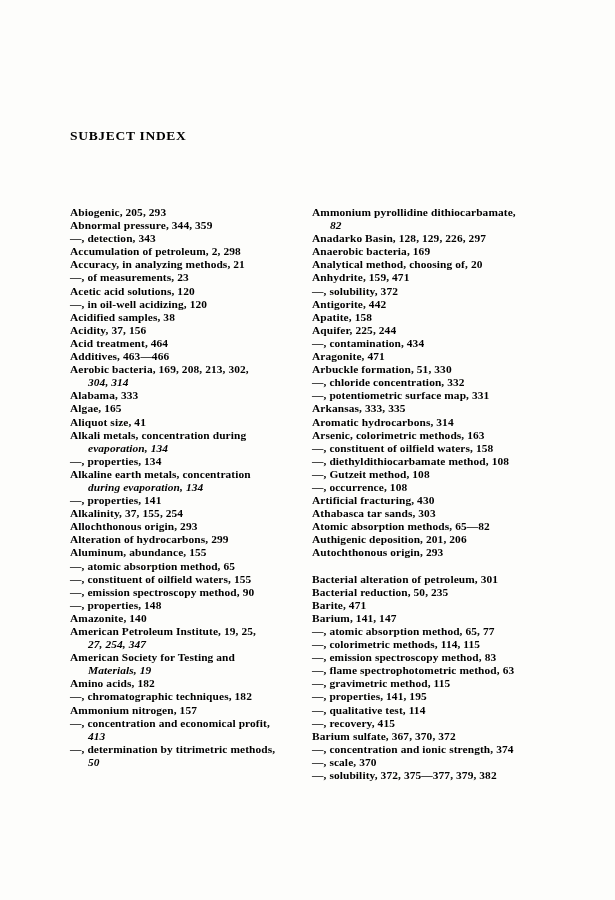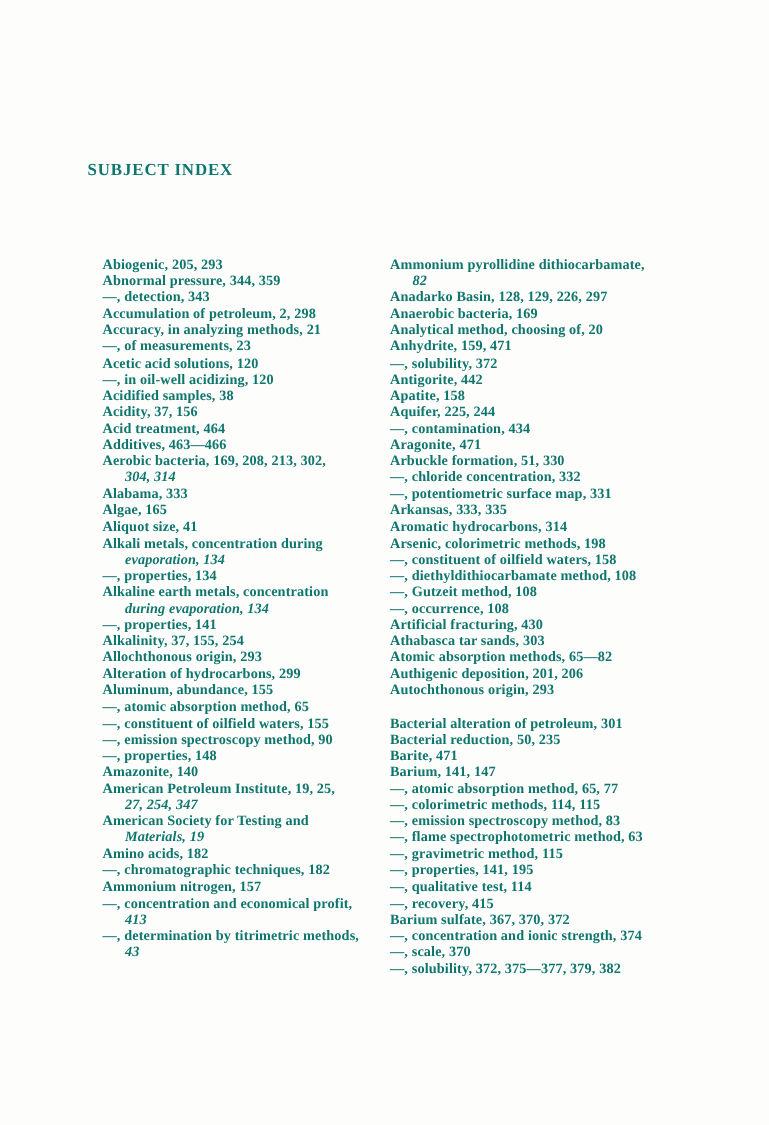--- a/index.html
+++ b/index.html
@@ -9,42 +9,42 @@
     height: 900px;
     background: #fdfdfb;
     overflow: hidden;
   }
   .page {
     position: relative;
     width: 615px;
     height: 900px;
     background: #fdfdfb;
     font-family: "Liberation Serif", serif;
-    color: #0f766e;
+    color: #000000;
   }
   .title {
     position: absolute;
     left: 70px;
     top: 128px;
     margin: 0;
     font-size: 13.5px;
     font-weight: bold;
     letter-spacing: 0.7px;
     white-space: nowrap;
   }
   .col {
     position: absolute;
     top: 206px;
     font-size: 11.4px;
     font-weight: bold;
     line-height: 13.1px;
     white-space: nowrap;
     letter-spacing: 0.1px;
   }
-  .col-left  { left: 82px;  width: 252px; }
+  .col-left  { left: 70px;  width: 252px; }
   .col-right { left: 312px; width: 268px; }
   .line { height: 13.1px; }
   .line.cont { padding-left: 18px; font-style: italic; }
   .line.blank { height: 13.1px; }
 </style>
 </head>
 <body>
 
 <div class="page">
   <h1 class="title">SUBJECT INDEX</h1>
@@ -84,41 +84,41 @@
       <div class="line">American Petroleum Institute, 19, 25,</div>
       <div class="line cont">27, 254, 347</div>
       <div class="line">American Society for Testing and</div>
       <div class="line cont">Materials, 19</div>
       <div class="line">Amino acids, 182</div>
       <div class="line">—, chromatographic techniques, 182</div>
       <div class="line">Ammonium nitrogen, 157</div>
       <div class="line">—, concentration and economical profit,</div>
       <div class="line cont">413</div>
       <div class="line">—, determination by titrimetric methods,</div>
-      <div class="line cont">43</div>
+      <div class="line cont">50</div>
     </div>
   <div class="col col-right" id="col-1">
       <div class="line">Ammonium pyrollidine dithiocarbamate,</div>
       <div class="line cont">82</div>
       <div class="line">Anadarko Basin, 128, 129, 226, 297</div>
       <div class="line">Anaerobic bacteria, 169</div>
       <div class="line">Analytical method, choosing of, 20</div>
       <div class="line">Anhydrite, 159, 471</div>
       <div class="line">—, solubility, 372</div>
       <div class="line">Antigorite, 442</div>
       <div class="line">Apatite, 158</div>
       <div class="line">Aquifer, 225, 244</div>
       <div class="line">—, contamination, 434</div>
       <div class="line">Aragonite, 471</div>
       <div class="line">Arbuckle formation, 51, 330</div>
       <div class="line">—, chloride concentration, 332</div>
       <div class="line">—, potentiometric surface map, 331</div>
       <div class="line">Arkansas, 333, 335</div>
       <div class="line">Aromatic hydrocarbons, 314</div>
-      <div class="line">Arsenic, colorimetric methods, 198</div>
+      <div class="line">Arsenic, colorimetric methods, 163</div>
       <div class="line">—, constituent of oilfield waters, 158</div>
       <div class="line">—, diethyldithiocarbamate method, 108</div>
       <div class="line">—, Gutzeit method, 108</div>
       <div class="line">—, occurrence, 108</div>
       <div class="line">Artificial fracturing, 430</div>
       <div class="line">Athabasca tar sands, 303</div>
       <div class="line">Atomic absorption methods, 65—82</div>
       <div class="line">Authigenic deposition, 201, 206</div>
       <div class="line">Autochthonous origin, 293</div>
       <div class="line blank"></div>

